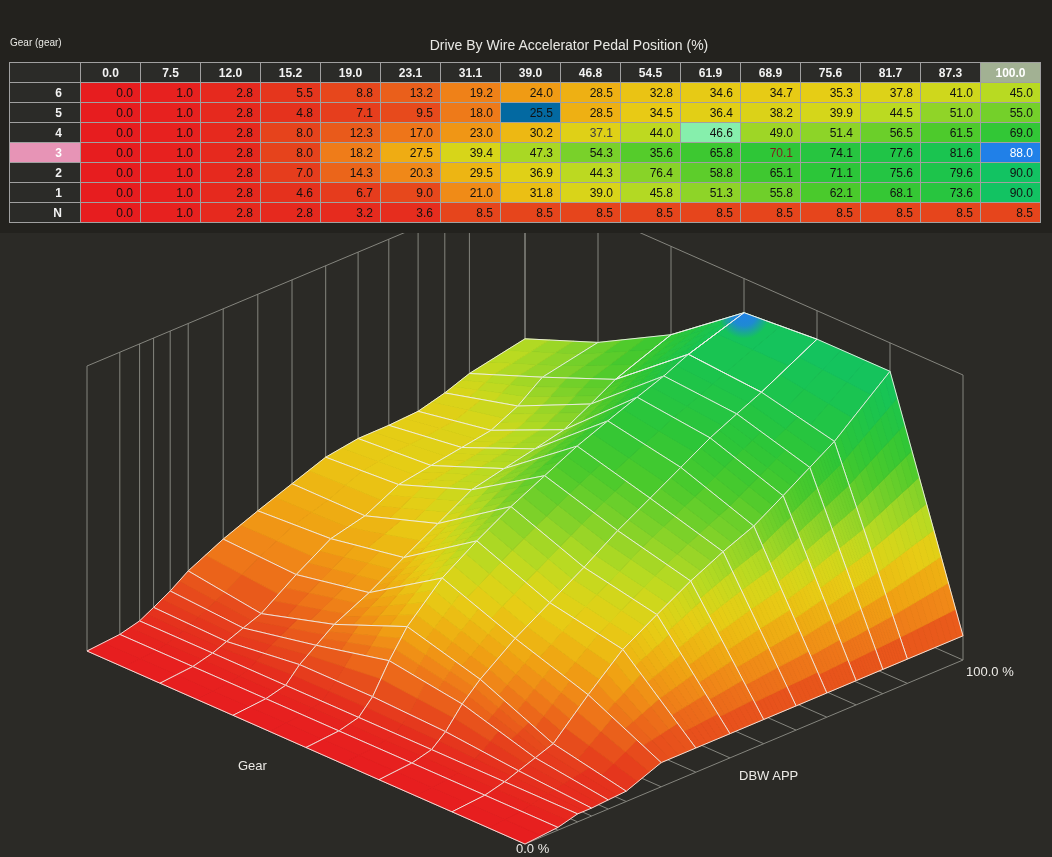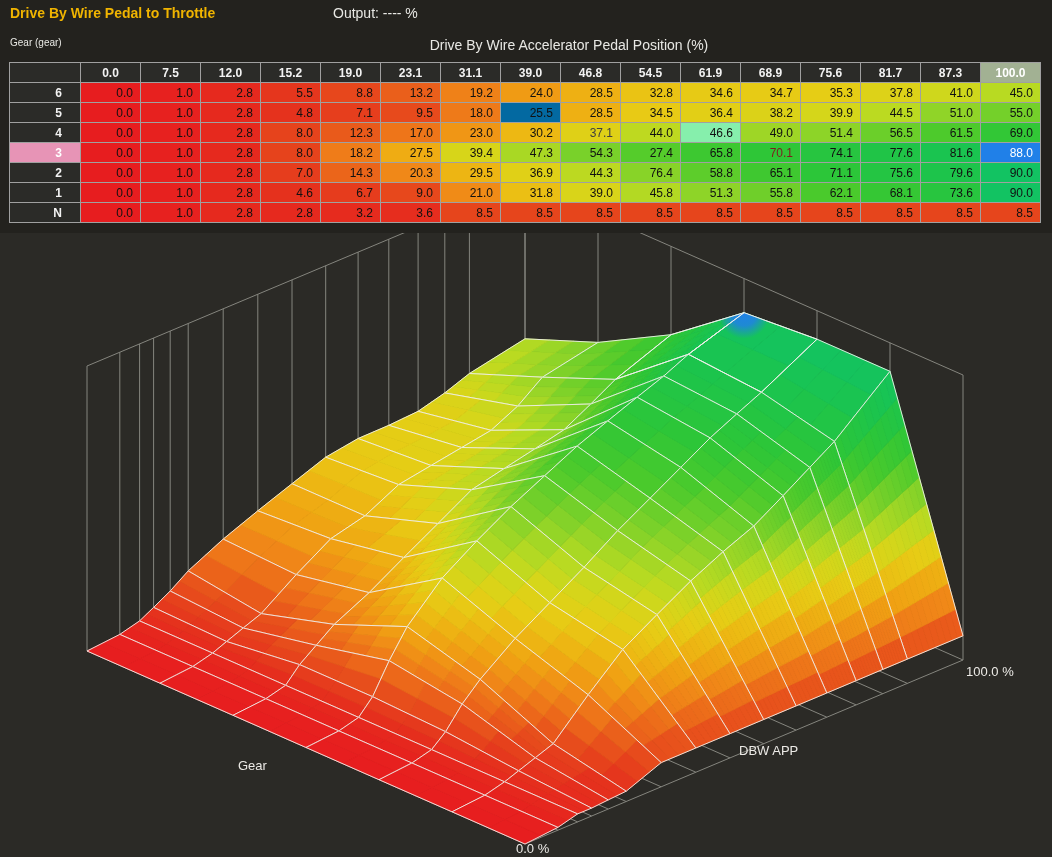--- a/index.html
+++ b/index.html
@@ -16,33 +16,29 @@
   #mapTable th{background:var(--head-bg,#2b2b28);color:#f2f2f2;font-weight:bold}
   #mapTable th.colh{text-align:center}
   #mapTable th.rowh{text-align:right;padding-right:18px}
   #mapTable th.selcol{background:var(--selcolh,#a2b193);color:#fff}
   #mapTable th.selrow{background:var(--selrowh,#e794b6);color:#fff}
   #mapTable td{text-align:right;padding-right:7px;color:#111}
   .plot{position:absolute;left:0;top:233px;width:1052px;height:624px;background:var(--plot-bg,#2b2a26)}
   .plot svg{position:absolute;left:0;top:0}
   .plbl{position:absolute;font-size:13px;color:#eceae6;white-space:nowrap}
   #lbl-gear{left:238px;top:525px}
-  #lbl-dbw{left:739px;top:510px}
+  #lbl-dbw{left:739px;top:535px}
   #lbl-min{left:516px;top:608px}
   #lbl-max{left:966px;top:431px}
 </style>
 </head>
 <body>
 
 <div class="root" style="--accent: #f0b400; --text: #e8e8e4; --top-bg: #23221e; --plot-bg: #2b2a26; --head-bg: #2b2b28; --selcolh: #a2b193; --selrowh: #e794b6;">
 
-  <div class="titlebar">
-    <span class="title">Drive By Wire Pedal to Throttle</span>
-    <span class="output"><span>Output:</span>&nbsp;<span>---- %</span></span>
-  </div>
 
   <span class="rowaxis">Gear (gear)</span>
   <span class="colaxis">Drive By Wire Accelerator Pedal Position (%)</span>
 
   <table id="mapTable">
       <colgroup>
         <col style="width:71px">
         <col style="width:60px">
         <col style="width:60px">
         <col style="width:60px">
@@ -141,21 +137,21 @@
           <th class="rowh selrow">3</th>
           <td style="background:rgb(231,29,31);color:#111">0.0</td>
           <td style="background:rgb(231,33,31);color:#111">1.0</td>
           <td style="background:rgb(230,41,30);color:#111">2.8</td>
           <td style="background:rgb(230,67,28);color:#111">8.0</td>
           <td style="background:rgb(239,124,25);color:#111">18.2</td>
           <td style="background:rgb(239,172,19);color:#111">27.5</td>
           <td style="background:rgb(215,213,25);color:#111">39.4</td>
           <td style="background:rgb(169,216,36);color:#111">47.3</td>
           <td style="background:rgb(121,209,42);color:#111">54.3</td>
-          <td style="background:rgb(85,204,43);color:#111">27.4</td>
+          <td style="background:rgb(85,204,43);color:#111">35.6</td>
           <td style="background:rgb(61,200,49);color:#111">65.8</td>
           <td style="background:rgb(46,198,55);color:#7f1d1d">70.1</td>
           <td style="background:rgb(39,197,64);color:#111">74.1</td>
           <td style="background:rgb(32,196,71);color:#111">77.6</td>
           <td style="background:rgb(26,196,80);color:#111">81.6</td>
           <td style="background:#2080e8;color:#fff">88.0</td>
         </tr>
         <tr>
           <th class="rowh">2</th>
           <td style="background:rgb(231,29,31);color:#111">0.0</td>

